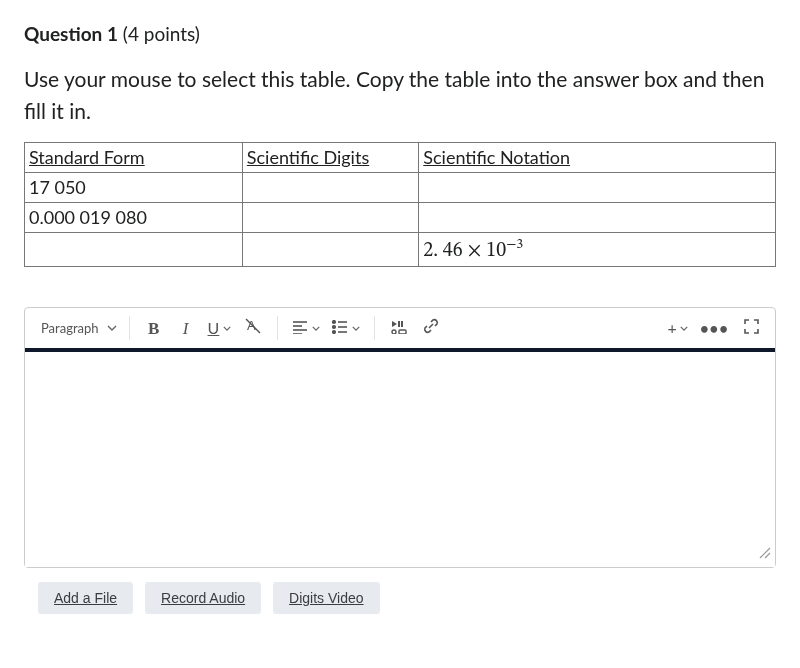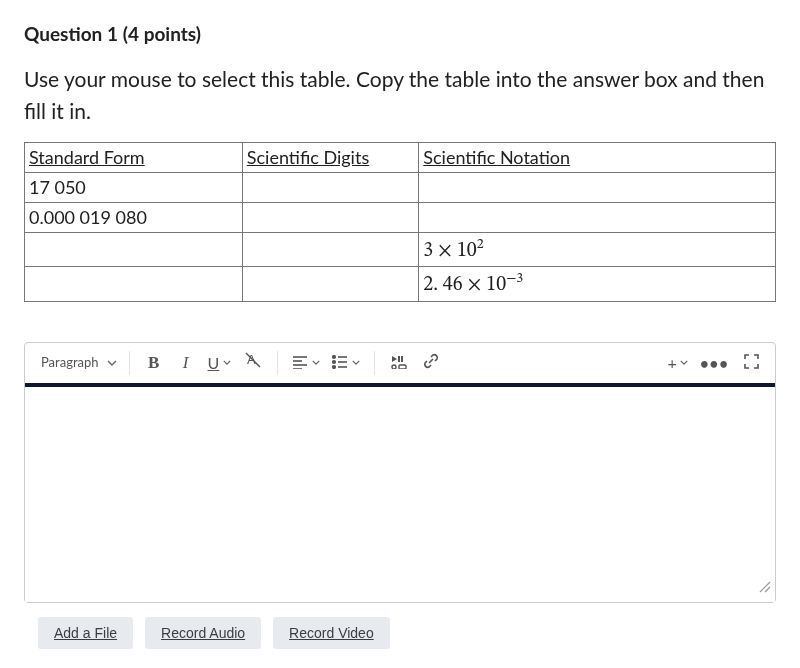--- a/index.html
+++ b/index.html
@@ -6,21 +6,21 @@
   body {
     font-family: -apple-system, BlinkMacSystemFont, "Segoe UI", "Lato", Arial, sans-serif;
     color: #202122;
     padding: 20px 24px;
     width: 800px;
     font-size: 17px;
     line-height: 1.5;
   }
   .question-title { font-size: 19px; margin-bottom: 14px; }
   .question-title strong { font-weight: 700; }
-  .question-title .points { font-weight: 700; }
+  .question-title .points { font-weight: 400; }
   .instructions { font-size: 21px; margin-bottom: 14px; line-height: 1.55; }
 
   table.data-table {
     border-collapse: collapse;
     width: 100%;
     font-size: 18px;
   }
   table.data-table td {
     border: 1px solid #777;
     padding: 1px 4px;
@@ -134,25 +134,20 @@
       <td></td>
     </tr>
     <tr>
       <td>0.000 019 080</td>
       <td></td>
       <td></td>
     </tr>
     <tr>
       <td></td>
       <td></td>
-      <td class="math">3 × 10<sup>2</sup></td>
-    </tr>
-    <tr>
-      <td></td>
-      <td></td>
       <td class="math">2. 46 × 10<sup>−3</sup></td>
     </tr>
   </tbody>
 </table>
 
 <div class="editor-wrap">
   <div class="toolbar">
 
     <div class="paragraph-select">
       <span>Paragraph</span>
@@ -282,14 +277,14 @@
         <line x1="3" y1="13" x2="13" y2="3"></line>
           <line x1="8" y1="13" x2="13" y2="8"></line>
       </svg>
     </span>
   </div>
 </div>
 
 <div class="action-row">
   <button class="action-btn">Add a File</button>
   <button class="action-btn">Record Audio</button>
-  <button class="action-btn">Record Video</button>
+  <button class="action-btn">Digits Video</button>
 </div>
 
 </body></html>

